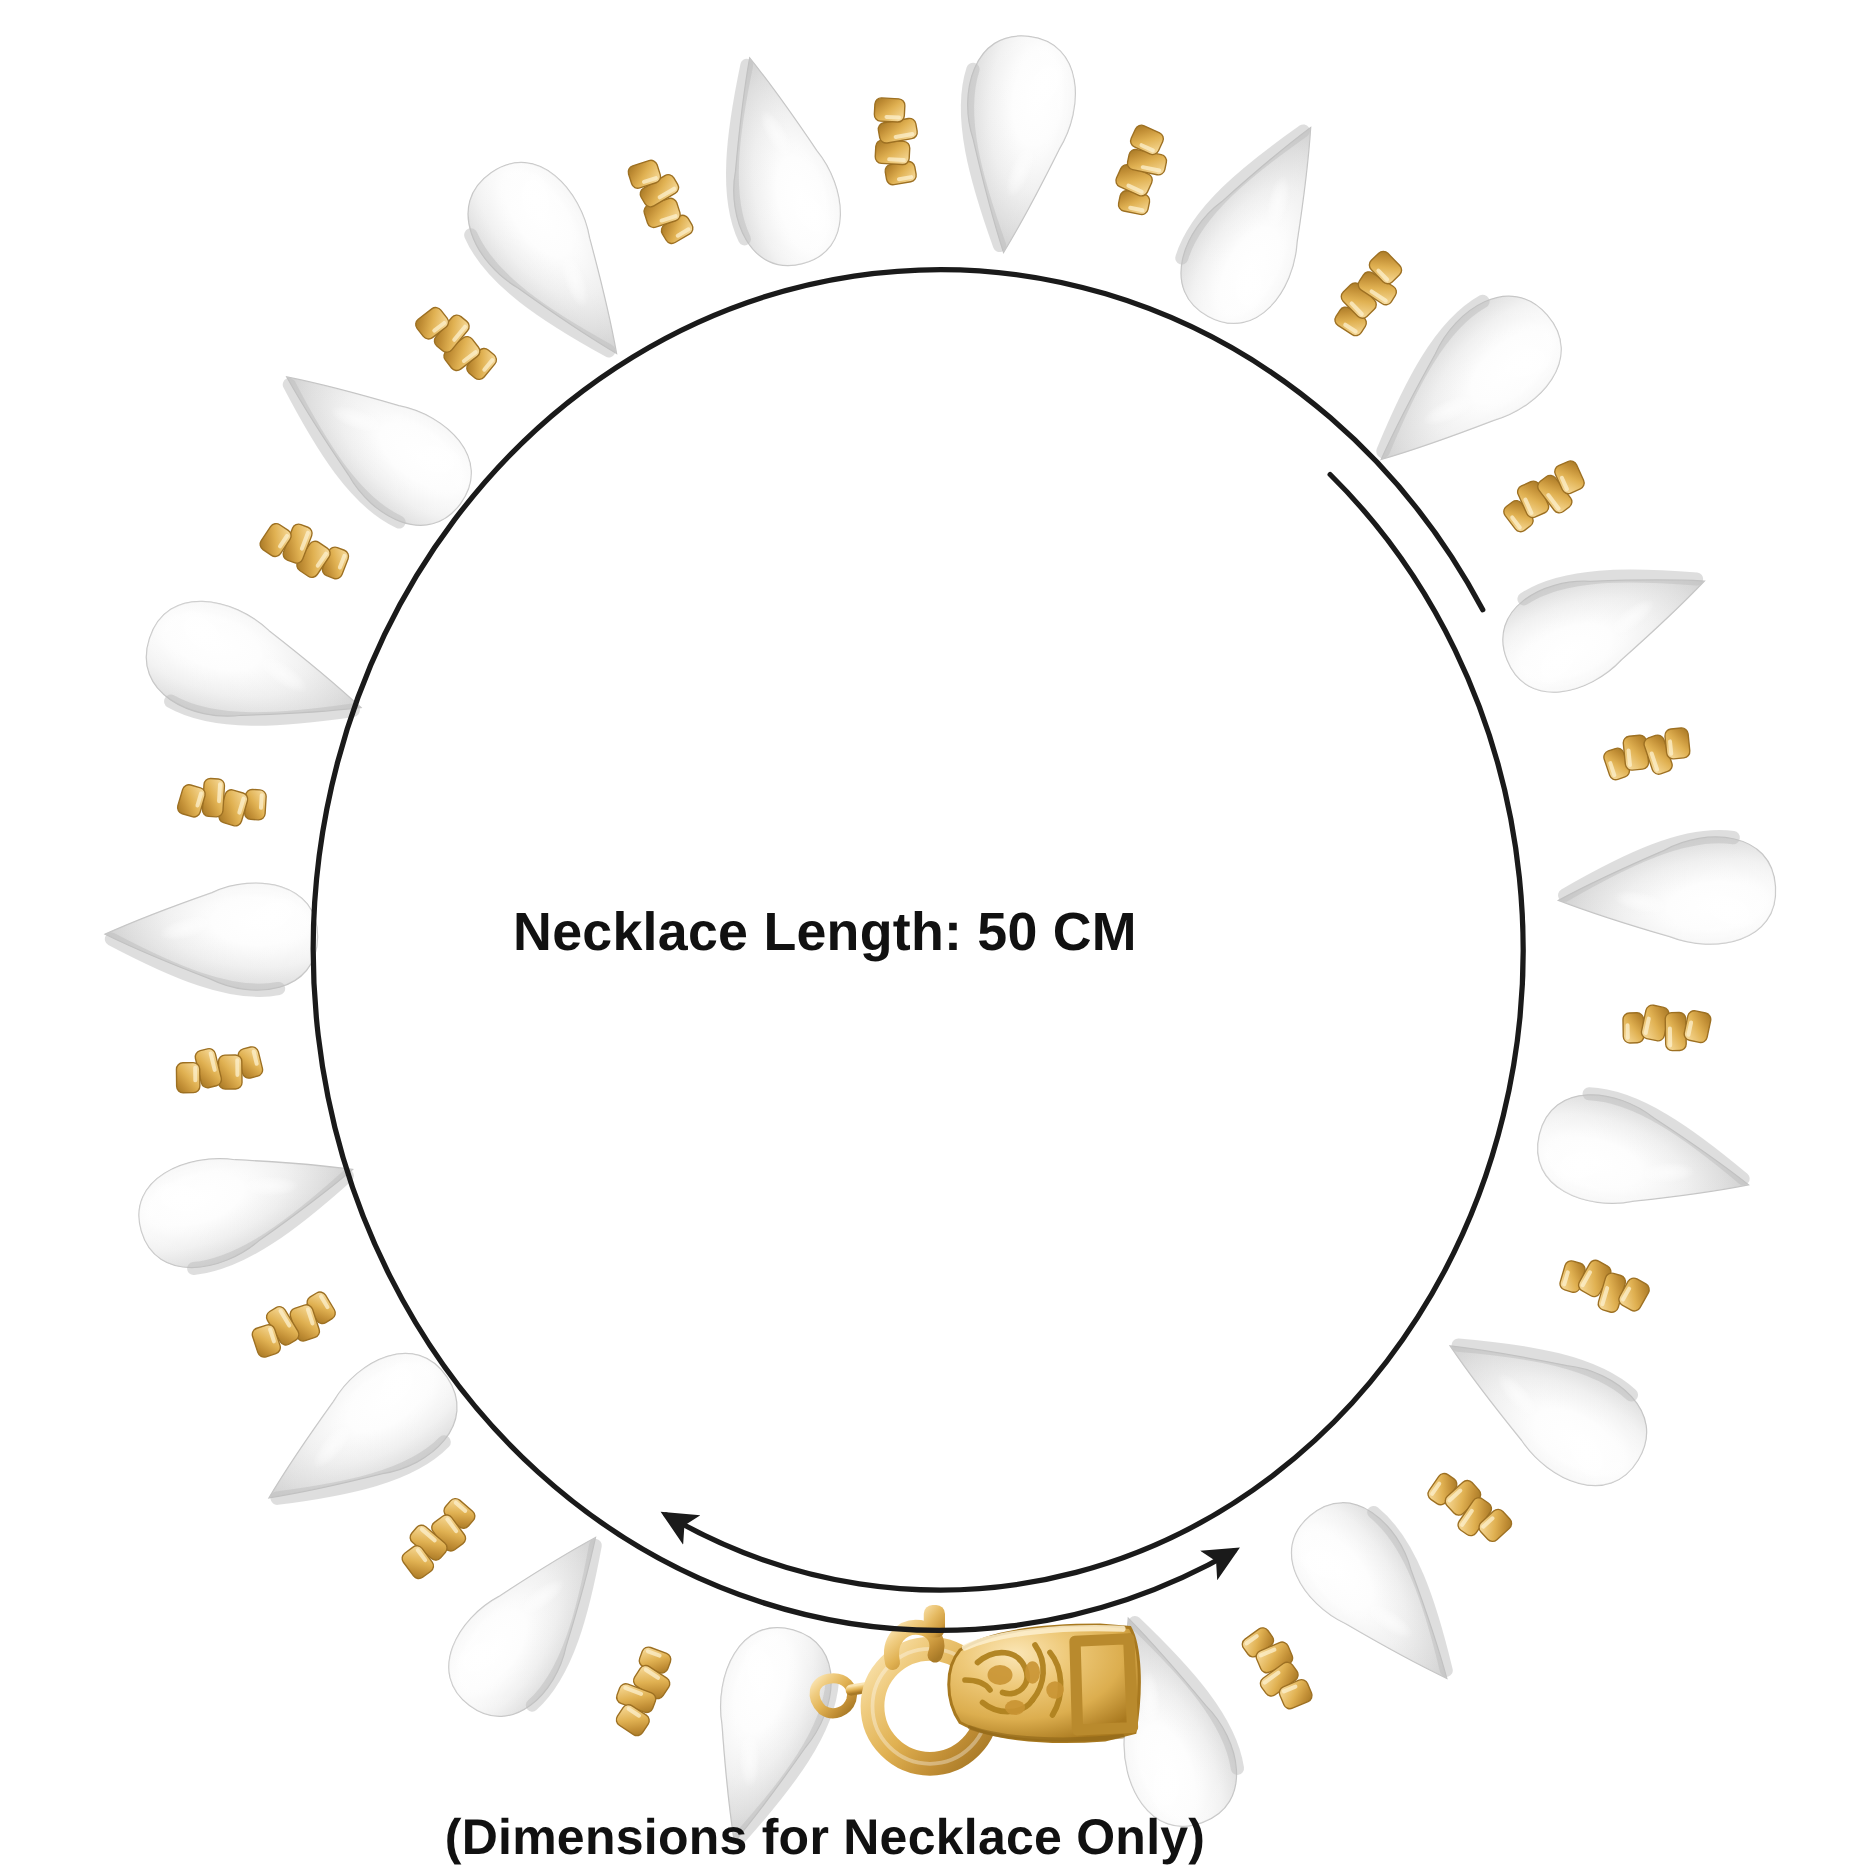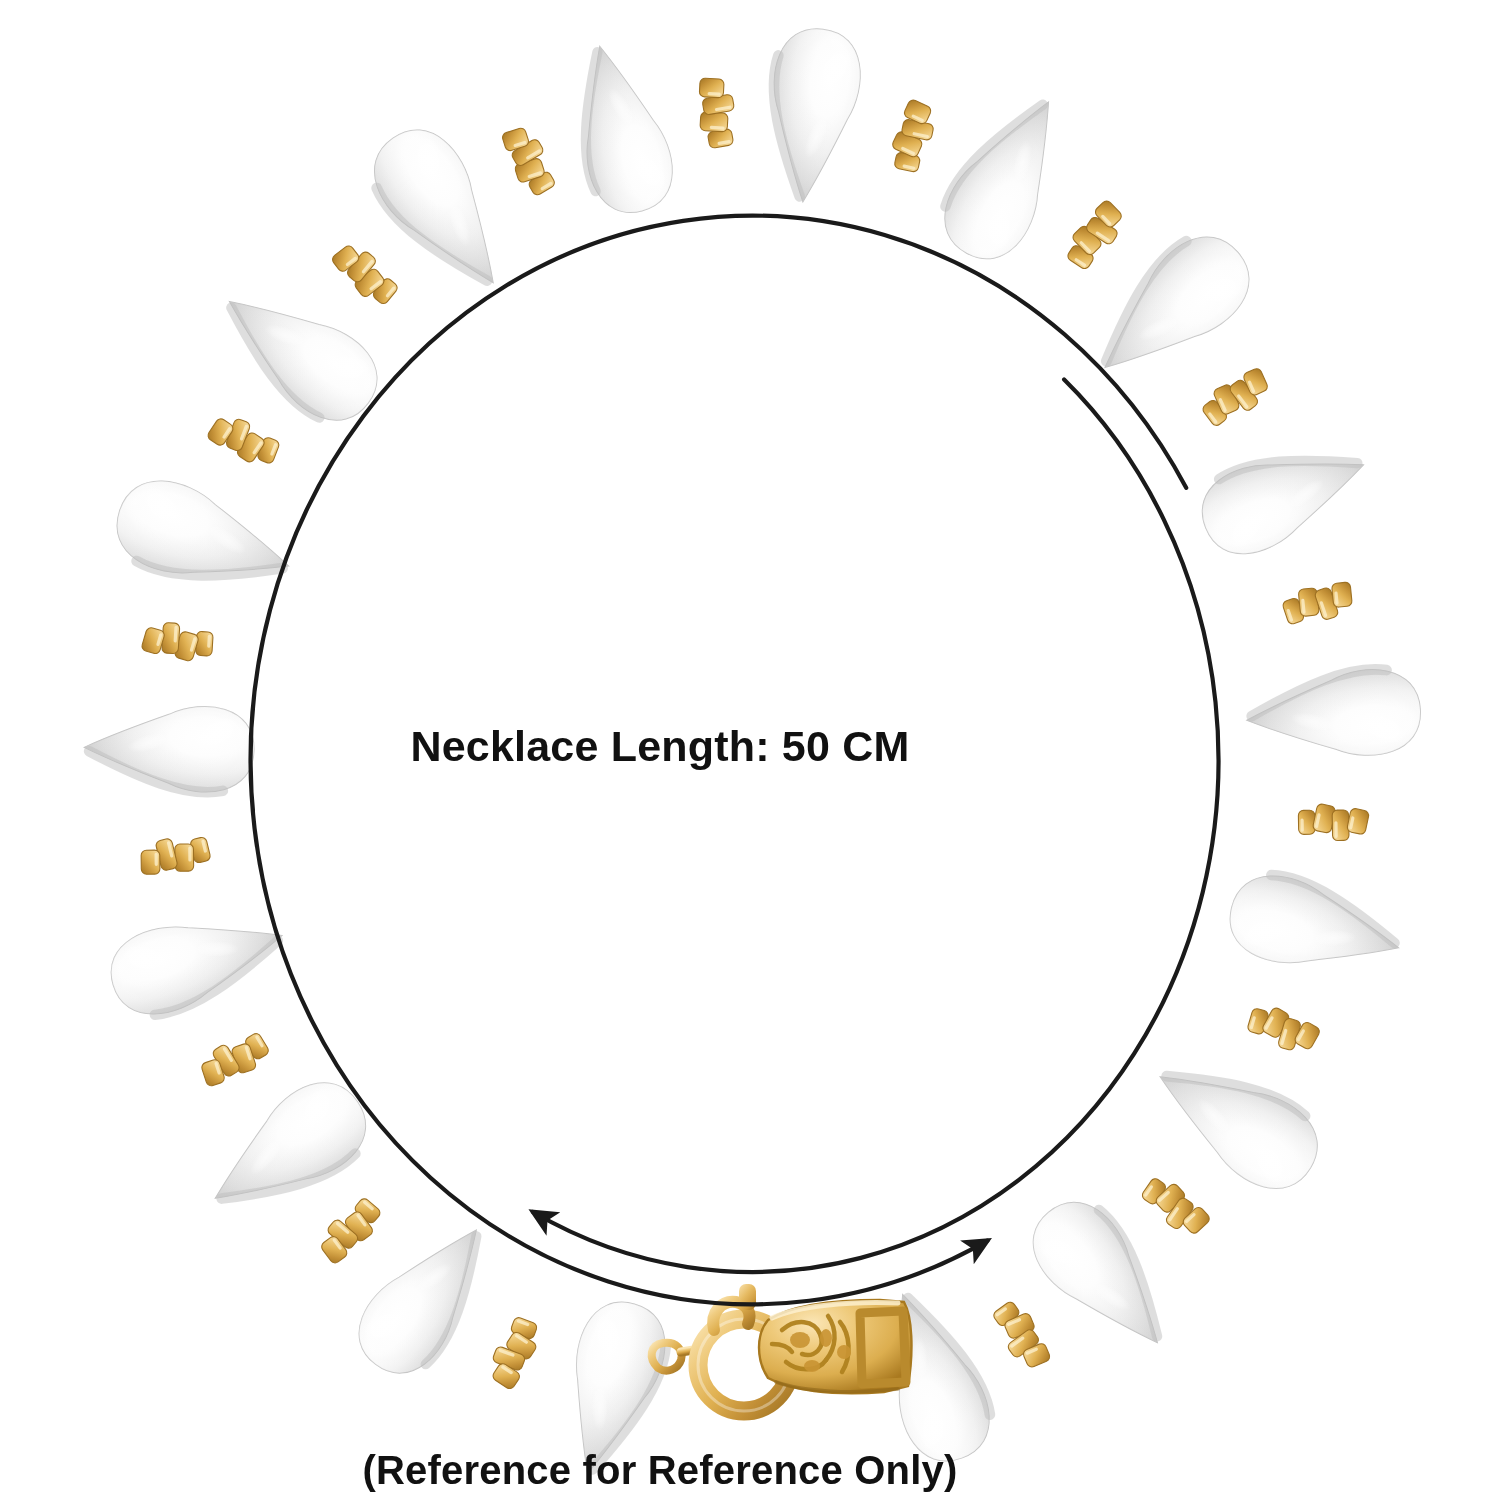--- a/index.html
+++ b/index.html
@@ -496,15 +496,15 @@
     </g>
 
     <g id="arrows-layer">
       <path id="arc-left" fill="none" stroke="#1a1a1a" stroke-width="4.2" stroke-linecap="round" marker-end="url(#arrowHeadEnd)" d="M 1064.1 379.6 A 466.4 511.9 0 0 1 533.0 1212.0"></path>
       <path id="arc-right" fill="none" stroke="#1a1a1a" stroke-width="4.2" stroke-linecap="round" marker-start="url(#arrowHeadStart)" d="M 987.4 1240.6 A 501.4 544.3 0 1 1 1186.2 487.8"></path>
     </g>
   </svg>
 
   <div id="length-label" class="label-center">Necklace Length: 50 CM</div>
 
-  <div id="reference-label" class="label-center">(Reference for Reference Only)</div>
+  <div id="reference-label" class="label-center">(Dimensions for Necklace Only)</div>
 
 </div>
 
 </body></html>

